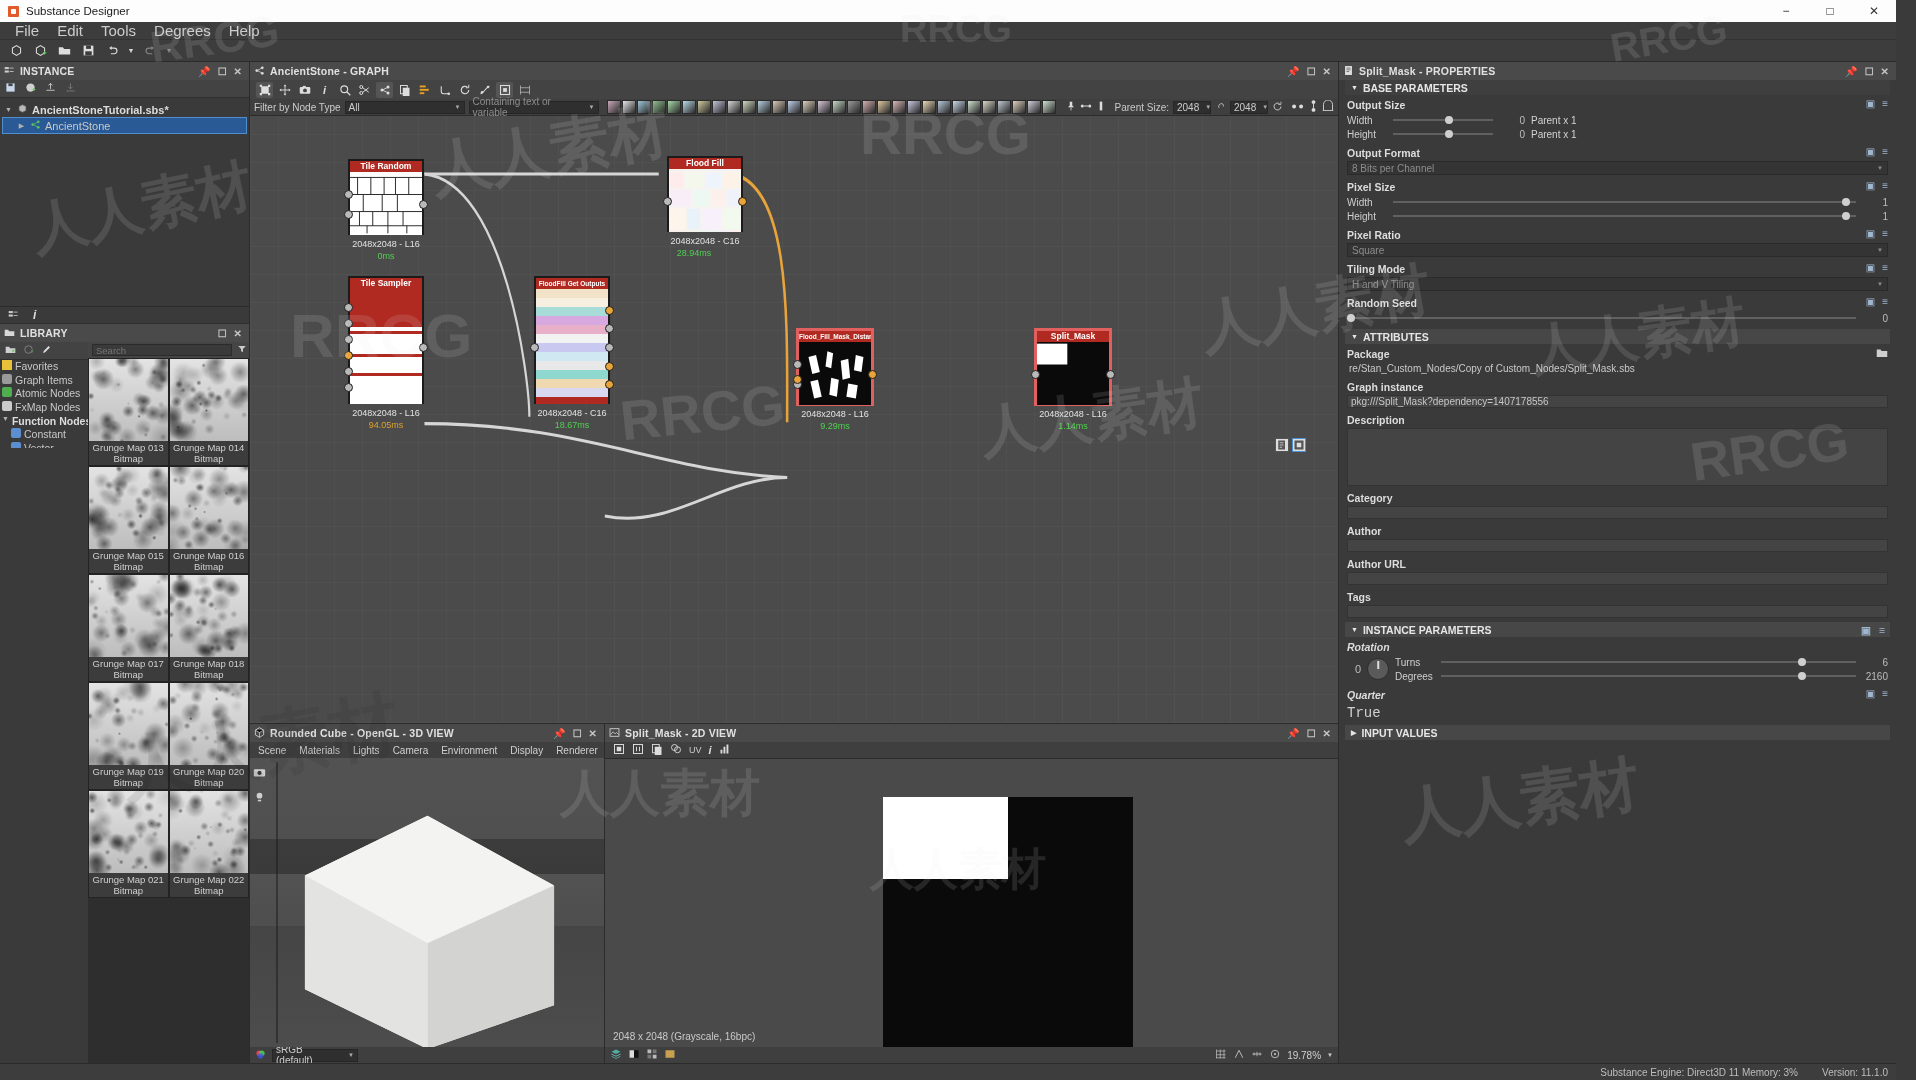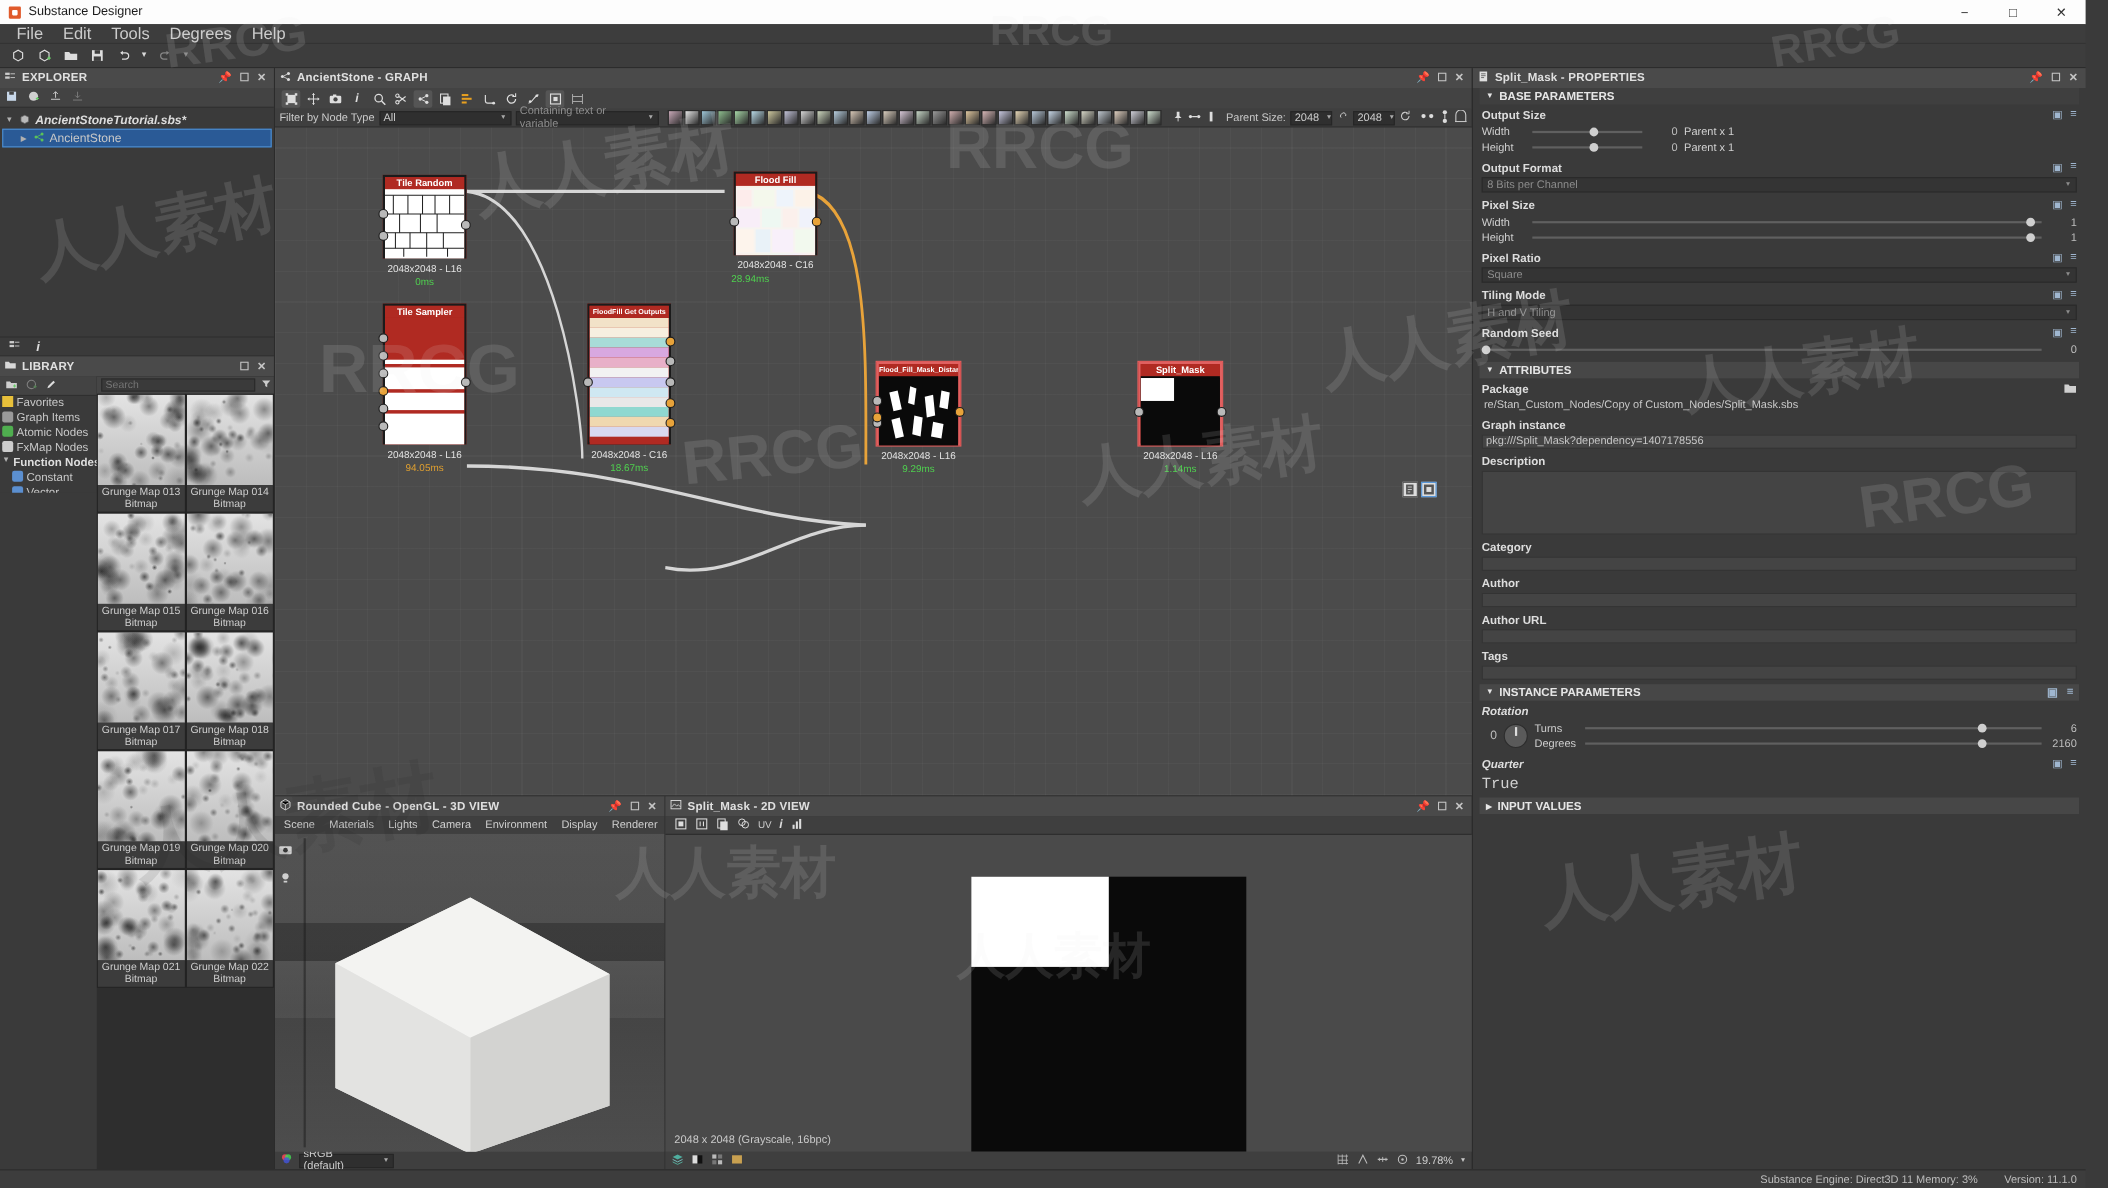--- a/index.html
+++ b/index.html
@@ -39,21 +39,21 @@
   .panel-hdr .ttl{margin-left:5px;letter-spacing:.2px;}
   .hdr-btns{margin-left:auto;display:flex;gap:7px;padding-right:3px;color:#c5c5c5;font-size:10px;}
   .panel-tools{height:18px;background:#434343;display:flex;align-items:center;
      padding:0 5px;gap:9px;flex:0 0 18px;border-bottom:1px solid #2f2f2f;}
 
   
   .leftcol{width:250px;flex:0 0 250px;display:flex;flex-direction:column;border-right:1px solid #2b2b2b;}
   .explorer{height:245px;flex:0 0 245px;border-bottom:1px solid #2b2b2b;}
   .tree{padding:4px 0;font-size:11px;}
   .trow{display:flex;align-items:center;height:15px;padding-left:4px;gap:4px;}
-  .trow.file{font-style:italic;font-weight:bold;color:#dcdcdc;}
+  .trow.file{font-weight:bold;color:#dcdcdc;}
   .trow.sel{background:#2a5a96;border:1px solid #4f8fd0;margin:0 2px;height:17px;}
   .chev{width:9px;text-align:center;font-size:7px;color:#b0b0b0;}
 
   .libtabs{height:17px;background:#3a3a3a;display:flex;align-items:center;gap:14px;
      padding-left:8px;flex:0 0 17px;border-bottom:1px solid #2f2f2f;}
 
   .library{flex:1;min-height:0;}
   .lib-body{flex:1;display:flex;min-height:0;}
   .lib-tree{width:88px;flex:0 0 88px;background:#3a3a3a;overflow:hidden;font-size:10.5px;}
   .lrow{display:flex;height:13.7px;gap:3px;padding-left:2px;white-space:nowrap;}
@@ -225,21 +225,21 @@
 
       <div class="panel explorer">
         <div class="panel-hdr">
           <span>
             <svg width="11" height="11" viewBox="0 0 16 16">
                 <rect x="1" y="3" width="6" height="3" fill="#ccc"></rect>
                 <rect x="1" y="8" width="6" height="3" fill="#ccc"></rect>
                 <path d="M8 4.5h6M8 9.5h6" stroke="#ccc" stroke-width="1.2"></path>
               </svg>
           </span>
-          <span class="ttl">EXPLORER</span>
+          <span class="ttl">INSTANCE</span>
           <div class="hdr-btns">
             <span>📌</span>
             <span>☐</span>
             <span>✕</span>
           </div>
         </div>
         <div class="panel-tools">
           <span>
             <svg width="11" height="11" viewBox="0 0 16 16">
                 <rect x="2" y="2" width="12" height="12" fill="#c8d8ea"></rect>
@@ -715,21 +715,21 @@
                     <rect x="1" y="40" width="16" height="22" fill="#fdf4ec"></rect>
                     <rect x="19" y="40" width="14" height="22" fill="#e9f2f8"></rect>
                     <rect x="35" y="40" width="20" height="22" fill="#f8f0fa"></rect>
                     <rect x="57" y="40" width="18" height="22" fill="#f2f9ee"></rect>
                   </svg>
                 </div>
                 <div class="port" style="left: -6px; top: 39px;"></div>
                 <div class="port o" style="right: -6px; top: 39px;"></div>
               </div>
               <div class="nlabel" style="left: 397px; top: 120px; width: 116px;">2048x2048 - C16</div>
-              <div class="ntime" style="left: 374px; top: 132px; width: 116px; color: rgb(79, 208, 79);">28.94ms</div>
+              <div class="ntime" style="left: 386px; top: 132px; width: 116px; color: rgb(79, 208, 79);">28.94ms</div>
               <div class="node" style="left: 98px; top: 160px; width: 76px; height: 128px;">
                 <div class="nh">Tile Sampler</div>
                 <div class="nb" style="height: 115px; background: rgb(176, 42, 34);">
                   <div style="height:38px"></div>
                   <div style="height:4px;background:#fff"></div>
                   <div style="height:3px;background:#b02a22"></div>
                   <div style="height:20px;background:#fff"></div>
                   <div style="height:3px;background:#b02a22"></div>
                   <div style="height:16px;background:#fff"></div>
                   <div style="height:3px;background:#b02a22"></div>

